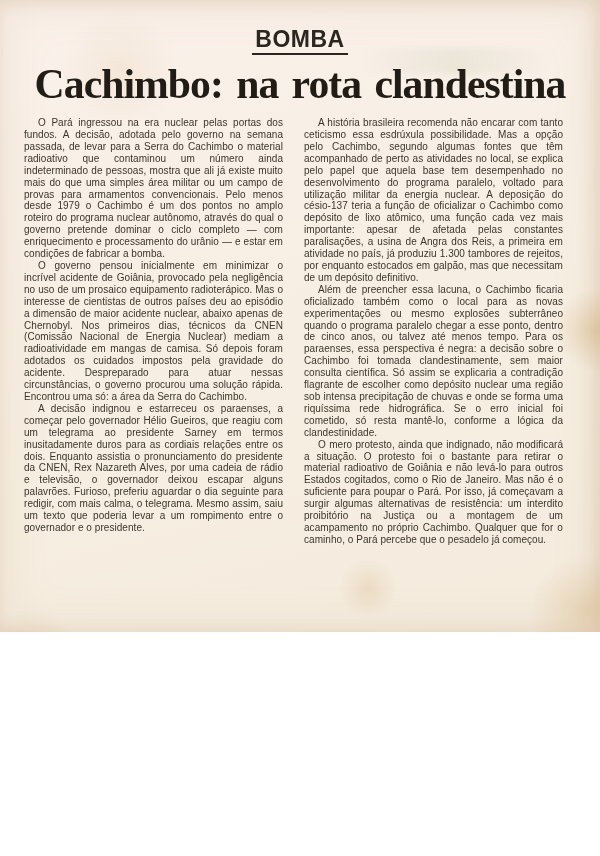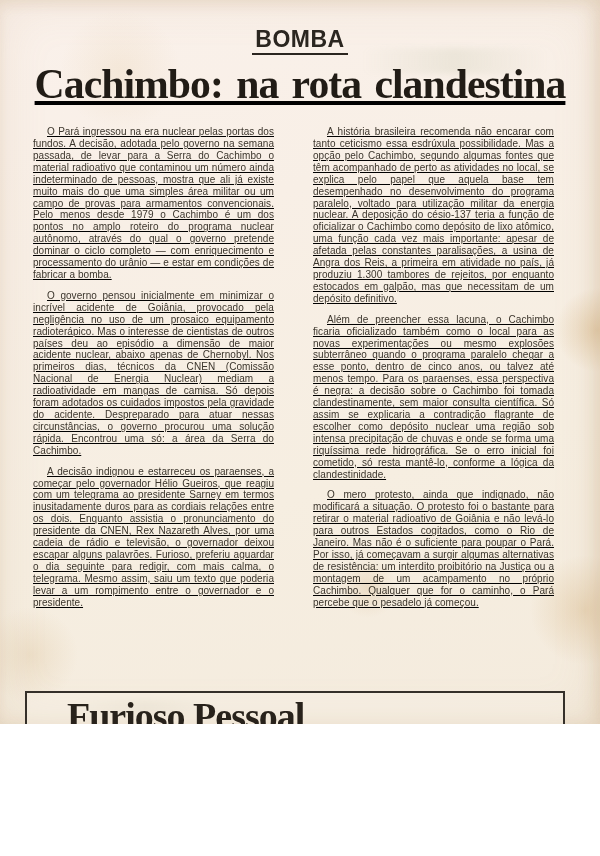--- a/index.html
+++ b/index.html
@@ -1,30 +1,29 @@
 <!DOCTYPE html>
 <html lang="pt"><head>
 <meta charset="utf-8">
 <style>
   html,body{margin:0;padding:0;}
   .page{
     position:relative;
-    width:600px;height:724px;
+    width:600px;height:632px;
     overflow:hidden;
     font-family:"Liberation Sans",sans-serif;
     background:
       radial-gradient(circle at 597px 330px, rgba(206,166,108,.40) 0px, rgba(206,166,108,0) 42px),
       radial-gradient(circle at 585px 610px, rgba(204,162,100,.30) 0px, rgba(204,162,100,0) 55px),
       radial-gradient(circle at 368px 588px, rgba(200,160,105,.22) 0px, rgba(200,160,105,0) 30px),
       radial-gradient(circle at 30px 655px, rgba(205,170,115,.22) 0px, rgba(205,170,115,0) 48px),
       radial-gradient(circle at 120px 70px, rgba(220,190,140,.18) 0px, rgba(220,190,140,0) 60px),
       radial-gradient(circle at 300px 850px, rgba(230,205,165,.25) 0px, rgba(230,205,165,0) 90px),
       linear-gradient(165deg,#faf1eb 0%,#f8efe6 30%,#f6eee1 65%,#f4ebdd 100%);
     box-shadow: inset 0 0 50px rgba(186,148,98,.14), inset -8px 0 16px rgba(176,136,86,.14), inset 0 6px 12px rgba(200,170,130,.10);
-    text-decoration: underline;
   }
   
   .ghost{position:absolute;pointer-events:none;filter:blur(3px);opacity:.16;border-radius:6px;}
   .ghost-a{left:360px;top:48px;width:190px;height:26px;background:linear-gradient(90deg,rgba(160,170,130,.0),rgba(150,160,120,.8),rgba(160,170,130,.0));}
   .ghost-c{left:70px;top:700px;width:150px;height:14px;background:linear-gradient(90deg,rgba(170,160,120,0),rgba(150,145,105,.7),rgba(170,160,120,0));}
 
   .kicker-wrap{padding-top:27px;text-align:center;}
   .kicker{
     display:inline-block;
     font-size:23px;font-weight:bold;letter-spacing:.5px;
@@ -52,21 +51,21 @@
     padding:12px 22px 0 24px;
   }
   .col{
     width:259px;
     text-align:justify;
     font-size:10px;
     line-height:11.9px;
     letter-spacing:.05px;
     color:#3b352c;
   }
-  .col p{margin:9px;text-indent:14px;}
+  .col p{margin:0;text-indent:14px;}
   .col p.noindent{text-indent:0;}
 
   .masthead-box{
     position:absolute;
     left:25px;top:691px;
     width:536px;height:129px;
     border:2px solid #35302a;
     background:rgba(250,244,234,.35);
   }
   .masthead{

